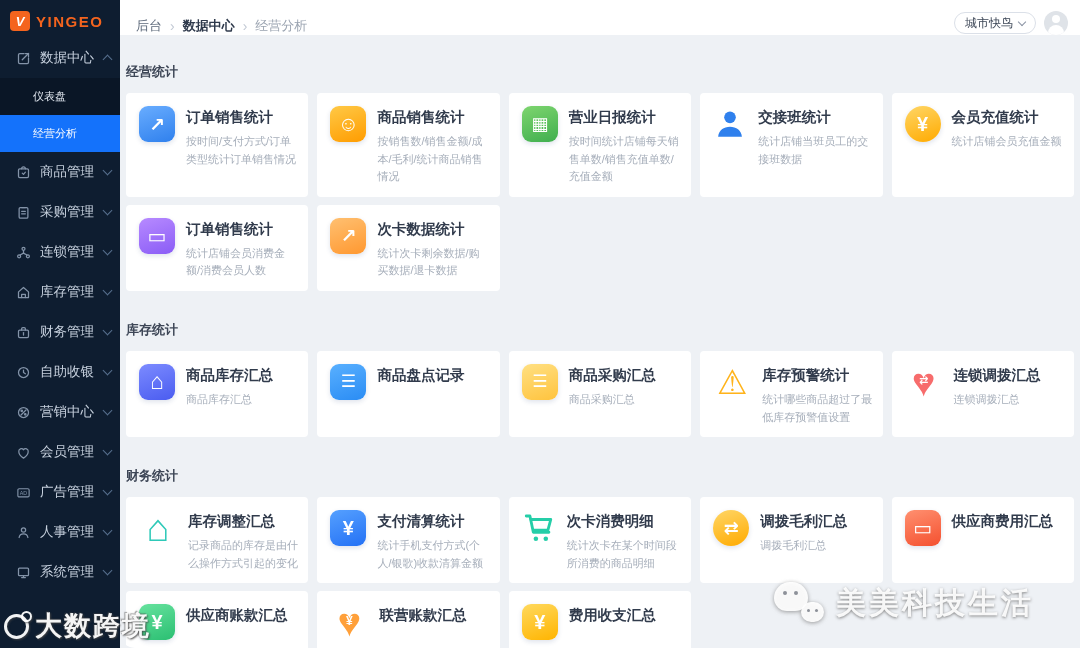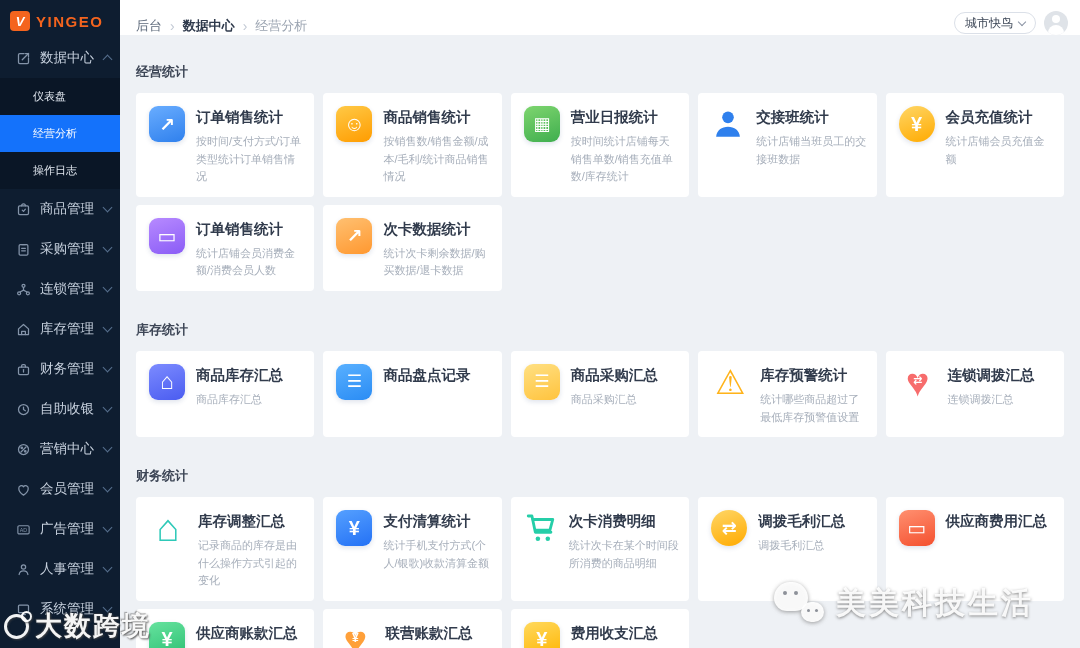--- a/index.html
+++ b/index.html
@@ -32,21 +32,21 @@
   .crumb-sep{color:#c2c9d4;font-size:14px;line-height:1;}
   .crumb-sep::before{content:"\203A";}
   .topbar-right{display:flex;align-items:center;gap:8px;}
   .store-pill{height:20px;display:flex;align-items:center;gap:6px;border:1px solid #dbe0e8;border-radius:12px;
               padding:0 10px;font-size:12px;color:#3c4656;cursor:pointer;background:#fff;}
   .store-pill .chev{border-color:#8a93a3;width:5px;height:5px;}
   .avatar{width:24px;height:24px;border-radius:50%;background:#dfe3e8;position:relative;overflow:hidden;cursor:pointer;}
   .avatar::before{content:"";position:absolute;left:8px;top:4px;width:8px;height:8px;border-radius:50%;background:#fff;}
   .avatar::after{content:"";position:absolute;left:4px;top:14px;width:16px;height:10px;border-radius:8px 8px 0 0;background:#fff;}
   
-  .main{position:absolute;left:120px;top:31px;right:0;bottom:0;padding:0 16px;box-sizing:border-box;overflow:hidden;border-radius:15px;}
+  .main{position:absolute;left:120px;top:31px;right:0;bottom:0;padding:0 6px;box-sizing:border-box;overflow:hidden;border-radius:15px;}
   .section-title{font-size:13px;font-weight:700;color:#3d4656;margin:30px 0 12px;}
   .section-title.first{margin-top:32px;}
   .cards{display:grid;grid-template-columns:repeat(5,1fr);gap:8px 9px;}
   .card{background:#fff;border-radius:4px;padding:12px 10px 11px 13px;display:flex;gap:11px;cursor:pointer;}
   .card-txt{min-width:0;}
   .card-title{font-size:14.5px;font-weight:700;color:#313b4c;margin:3px 0 6px;white-space:nowrap;}
   .card-desc{font-size:11px;color:#a6aeba;line-height:1.6;}
   
   .tile{width:36px;height:36px;flex:none;border-radius:9px;display:flex;align-items:center;justify-content:center;
         color:#fff;font-weight:700;font-size:19px;margin-top:1px;position:relative;box-shadow:0 2px 5px rgba(30,60,120,.14);}
@@ -123,21 +123,20 @@
             <path d="M10 14L20 4"></path>
             <path d="M15 4h5v5"></path>
           </svg>
       </span>
       <span class="slabel">数据中心</span>
       <span class="chev up"></span>
     </div>
     <div class="side-sub">
       <div class="side-sub-item">仪表盘</div>
       <div class="side-sub-item active">经营分析</div>
-      <div class="side-sub-item">操作日志</div>
     </div>
 
     <div class="side-item">
       <span class="sicon">
         <svg viewBox="0 0 24 24" fill="none" stroke="currentColor" stroke-width="2" stroke-linecap="round" stroke-linejoin="round">
             <rect x="4" y="6" width="16" height="14" rx="2"></rect>
             <path d="M9 6a3 3 0 0 1 6 0"></path>
             <path d="M10 13l2 2 3-3.5"></path>
           </svg>
       </span>
@@ -293,21 +292,21 @@
         <span class="tile t-orange ic-smile"></span>
         <div class="card-txt">
           <div class="card-title">商品销售统计</div>
           <div class="card-desc">按销售数/销售金额/成本/毛利/统计商品销售情况</div>
         </div>
       </div>
       <div class="card">
         <span class="tile t-green ic-grid"></span>
         <div class="card-txt">
           <div class="card-title">营业日报统计</div>
-          <div class="card-desc">按时间统计店铺每天销售单数/销售充值单数/库存统计</div>
+          <div class="card-desc">按时间统计店铺每天销售单数/销售充值单数/充值金额</div>
         </div>
       </div>
       <div class="card">
         <svg class="card-svg" viewBox="0 0 24 24" fill="#2f80ed">
             <circle cx="12" cy="7.3" r="4.1"></circle>
             <path d="M3.6 21c.4-4.5 4-7 8.4-7s8 2.5 8.4 7z"></path>
           </svg>
         <div class="card-txt">
           <div class="card-title">交接班统计</div>
           <div class="card-desc">统计店铺当班员工的交接班数据</div>

